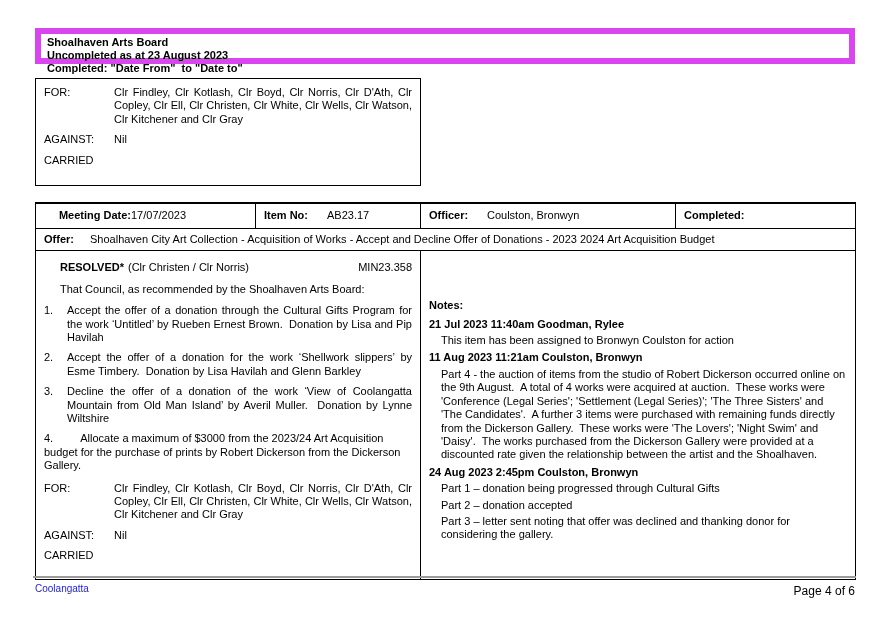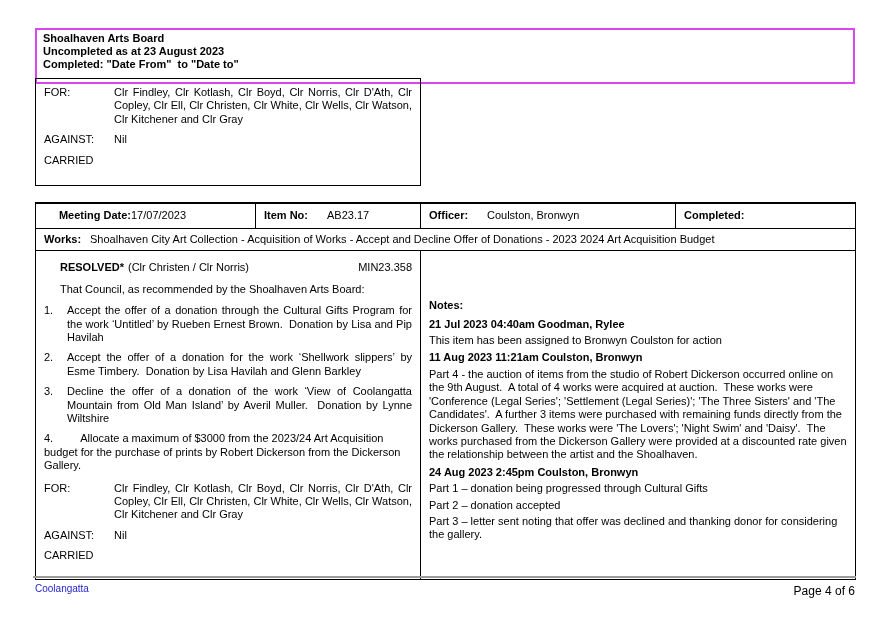--- a/index.html
+++ b/index.html
@@ -4,22 +4,22 @@
 <style>
   html,body{margin:0;padding:0;}
   body{
     width:888px;height:628px;background:#ffffff;color:#000;
     font-family:"Liberation Sans","DejaVu Sans",sans-serif;
     font-size:11px;line-height:1.22;position:relative;overflow:hidden;
   }
   .bold{font-weight:bold;}
   
   .header-box{
-    position:absolute;left:35px;top:28px;width:820px;height:56px;
-    box-sizing:border-box;border:2px solid #d946ef;
+    position:absolute;left:35px;top:28px;width:820px;height:36px;
+    box-sizing:border-box;border:6px solid #d946ef;
     display:flex;justify-content:space-between;
     padding:2px 6px;font-weight:bold;
   }
   .header-left div{line-height:13px;}
   .header-right{line-height:13px;text-align:right;}
   
   .vote-box{
     position:absolute;left:35px;top:78px;width:386px;height:108px;
     box-sizing:border-box;border:1px solid #000;padding:7px 8px;
   }
@@ -48,21 +48,21 @@
   .res-preamble{margin:0 0 8px 16px;}
   .res-item{display:flex;margin:0 0 7px 0;}
   .res-num{width:23px;flex:none;}
   .res-text{flex:1;text-align:justify;}
   .res-item4{margin:0 0 7px 0;}
   .res-item4 .num4{margin-right:27px;}
   .res-vote{margin-top:9px;}
   
   .notes-title{font-weight:bold;margin:14px 0 5px 0;}
   .note-heading{font-weight:bold;margin:4px 0 3px 0;}
-  .note-para{margin:0 0 3px 0;}
+  .note-para{margin:0 0 3px 12px;}
   
   .footer-line{position:absolute;left:33px;top:576px;width:823px;height:2px;background:#9b9b9b;}
   .footer-brand{position:absolute;left:35px;top:583px;color:#2424cc;font-size:10px;text-decoration:none;}
   .footer-page{position:absolute;right:33px;top:584px;font-size:12px;}
 </style>
 </head>
 <body>
 
 <div>
 
@@ -105,21 +105,21 @@
       </td>
       <td class="pad14">
         <span class="lbl w58">Officer:</span><span>Coulston, Bronwyn</span>
       </td>
       <td>
         <span class="lbl">Completed:</span>
       </td>
     </tr>
     <tr class="title-row">
       <td colspan="4">
-        <span class="lbl w46">Works:</span><span>Shoalhaven City Art Collection - Acquisition of Works - Accept and Decline Offer of Donations - 2023 2024 Art Acquisition Budget</span>
+        <span class="lbl w46">Offer:</span><span>Shoalhaven City Art Collection - Acquisition of Works - Accept and Decline Offer of Donations - 2023 2024 Art Acquisition Budget</span>
       </td>
     </tr>
     <tr class="body-row">
 
       <td colspan="2">
         <div class="res-head">
           <span><span class="bold">RESOLVED*</span><span class="res-movers">(Clr Christen / Clr Norris)</span></span>
           <span>MIN23.358</span>
         </div>
         <div class="res-preamble">That Council, as recommended by the Shoalhaven Arts Board:</div>
@@ -152,21 +152,21 @@
           <div class="vote-row">
             <span class="vote-label">CARRIED</span>
           </div>
         </div>
       </td>
 
       <td colspan="2">
         <div class="notes-title">Notes:</div>
 
         <div>
-          <div class="note-heading">21 Jul 2023 04:40am Goodman, Rylee</div>
+          <div class="note-heading">21 Jul 2023 11:40am Goodman, Rylee</div>
           <div class="note-para">This item has been assigned to Bronwyn Coulston for action</div>
         </div>
 
         <div>
           <div class="note-heading">11 Aug 2023 11:21am Coulston, Bronwyn</div>
           <div class="note-para">Part 4 - the auction of items from the studio of Robert Dickerson occurred online on the 9th August.&nbsp; A total of 4 works were acquired at auction.&nbsp; These works were 'Conference (Legal Series'; 'Settlement (Legal Series)'; 'The Three Sisters' and 'The Candidates'.&nbsp; A further 3 items were purchased with remaining funds directly from the Dickerson Gallery.&nbsp; These works were 'The Lovers'; 'Night Swim' and 'Daisy'.&nbsp; The works purchased from the Dickerson Gallery were provided at a discounted rate given the relationship between the artist and the Shoalhaven.</div>
         </div>
 
         <div>
           <div class="note-heading">24 Aug 2023 2:45pm Coulston, Bronwyn</div>

